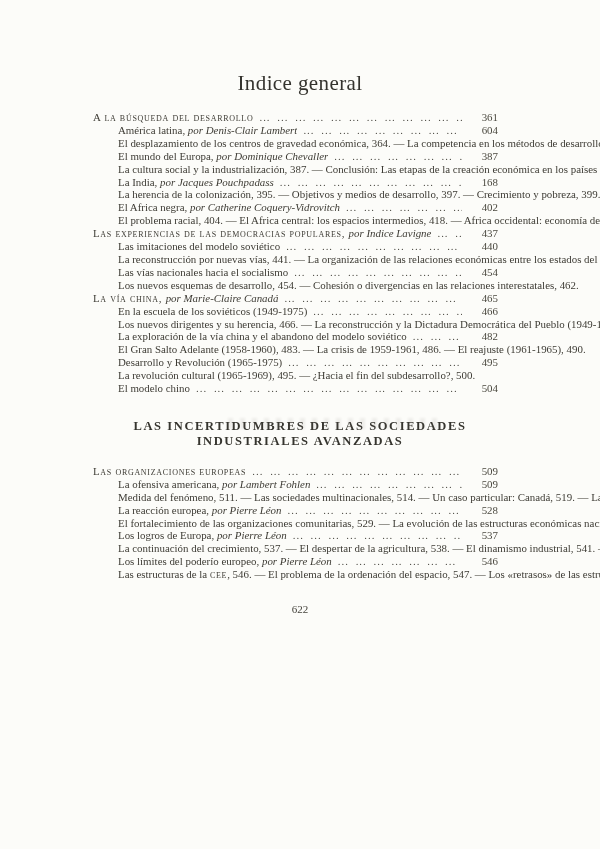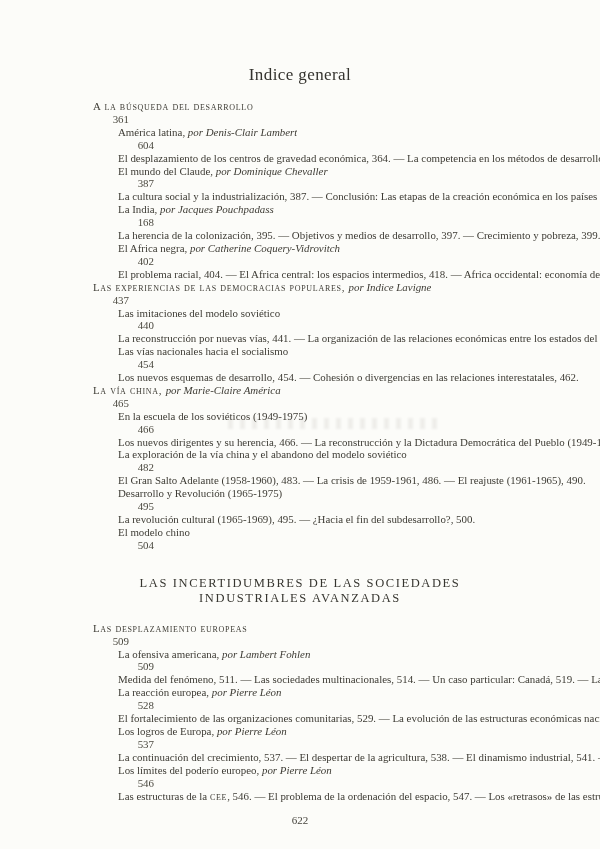--- a/index.html
+++ b/index.html
@@ -5,63 +5,63 @@
   html,body{margin:0;padding:0;background:#fcfcf9;}
   .page{
     position:relative;
     width:600px;height:849px;
     background:#fcfcf9;
     overflow:hidden;
     font-family:"Liberation Serif","DejaVu Serif",serif;
     color:#3d3b34;
   }
   .title{
-    margin:4px;
+    margin:10px;
     padding-top:61px;
     text-align:center;
-    font-size:17px;
+    font-size:21px;
     font-weight:normal;
     letter-spacing:0.4px;
     color:#34332e;
   }
   .toc{
     margin:15px 0 0 93px;
     width:405px;
     font-size:10.9px;
     line-height:12.9px;
   }
-  .entry{display:flex;align-items:flex-start;flex-direction:column;}
+  .entry{display:flex;align-items:flex-end;}
   .entry .etext{white-space:nowrap;flex:0 1 auto;overflow:hidden;}
   .entry.desc{display:block;text-align:justify;padding-left:25px;margin-right:28px;}
   .entry.chapter,.entry.sub{padding-left:25px;}
   .smallcaps{font-variant:small-caps;letter-spacing:0.7px;}
   .italic{font-style:italic;}
   .leader{
     flex:1 1 0;
     overflow:hidden;
     white-space:nowrap;
     padding-left:6px;
     letter-spacing:1px;
     word-spacing:3px;
     min-width:12px;
     color:#45433c;
   }
   .pagenum{flex:0 0 auto;width:28px;margin-left:8px;text-align:right;color:#4a483f;}
   .mid-heading{
     margin:24px 0 14px 0;
     text-align:center;
     font-size:12.5px;
-    font-weight:normal;
+    font-weight:bold;
     letter-spacing:1.6px;
     line-height:15.5px;
     color:#36352f;
   }
   .mid-heading span{display:block;}
   .folio{
-    margin-top:12px;
+    margin-top:22px;
     text-align:center;
     font-size:11px;
     color:#45433c;
   }
   .ghost{
     position:absolute;
     left:228px;top:418px;
     width:212px;height:11px;
     background:repeating-linear-gradient(90deg, rgba(125,122,112,.20) 0 5px, rgba(125,122,112,0) 5px 12px);
     filter:blur(1.3px);
@@ -81,21 +81,21 @@
         <span class="leader">... ... ... ... ... ... ... ... ... ... ... ... ... ... ... ... ... ... ... ... ... ... ... ... ... ... ... ... ... ... ... ... ... ... ... ... ... ... ... ... </span>
         <span class="pagenum">361</span>
       </div>
       <div class="entry chapter">
         <span class="etext"><span class="plain">América latina, </span><span class="italic">por Denis-Clair Lambert</span></span>
         <span class="leader">... ... ... ... ... ... ... ... ... ... ... ... ... ... ... ... ... ... ... ... ... ... ... ... ... ... ... ... ... ... ... ... ... ... ... ... ... ... ... ... </span>
         <span class="pagenum">604</span>
       </div>
       <div class="entry desc"><span class="etext"><span class="plain">El desplazamiento de los centros de gravedad económica, 364. — La competencia en los métodos de desarrollo, 370. — La inestabilidad del crecimiento desequilibrado, 379.</span></span></div>
       <div class="entry chapter">
-        <span class="etext"><span class="plain">El mundo del Claude, </span><span class="italic">por Dominique Chevaller</span></span>
+        <span class="etext"><span class="plain">El mundo del Europa, </span><span class="italic">por Dominique Chevaller</span></span>
         <span class="leader">... ... ... ... ... ... ... ... ... ... ... ... ... ... ... ... ... ... ... ... ... ... ... ... ... ... ... ... ... ... ... ... ... ... ... ... ... ... ... ... </span>
         <span class="pagenum">387</span>
       </div>
       <div class="entry desc"><span class="etext"><span class="plain">La cultura social y la industrialización, 387. — Conclusión: Las etapas de la creación económica en los países árabes, 393.</span></span></div>
       <div class="entry chapter">
         <span class="etext"><span class="plain">La India, </span><span class="italic">por Jacques Pouchpadass</span></span>
         <span class="leader">... ... ... ... ... ... ... ... ... ... ... ... ... ... ... ... ... ... ... ... ... ... ... ... ... ... ... ... ... ... ... ... ... ... ... ... ... ... ... ... </span>
         <span class="pagenum">168</span>
       </div>
       <div class="entry desc"><span class="etext"><span class="plain">La herencia de la colonización, 395. — Objetivos y medios de desarrollo, 397. — Crecimiento y pobreza, 399.</span></span></div>
@@ -116,21 +116,21 @@
         <span class="pagenum">440</span>
       </div>
       <div class="entry desc"><span class="etext"><span class="plain">La reconstrucción por nuevas vías, 441. — La organización de las relaciones económicas entre los estados del campo socialista, 449. — Los efectos de las nuevas estructuras económicas sobre las sociedades, 452.</span></span></div>
       <div class="entry sub">
         <span class="etext"><span class="plain">Las vías nacionales hacia el socialismo</span></span>
         <span class="leader">... ... ... ... ... ... ... ... ... ... ... ... ... ... ... ... ... ... ... ... ... ... ... ... ... ... ... ... ... ... ... ... ... ... ... ... ... ... ... ... </span>
         <span class="pagenum">454</span>
       </div>
       <div class="entry desc"><span class="etext"><span class="plain">Los nuevos esquemas de desarrollo, 454. — Cohesión o divergencias en las relaciones interestatales, 462.</span></span></div>
       <div class="entry section">
-        <span class="etext"><span class="smallcaps">La vía china, </span><span class="italic">por Marie-Claire América</span></span>
+        <span class="etext"><span class="smallcaps">La vía china, </span><span class="italic">por Marie-Claire Canadá</span></span>
         <span class="leader">... ... ... ... ... ... ... ... ... ... ... ... ... ... ... ... ... ... ... ... ... ... ... ... ... ... ... ... ... ... ... ... ... ... ... ... ... ... ... ... </span>
         <span class="pagenum">465</span>
       </div>
       <div class="entry sub">
         <span class="etext"><span class="plain">En la escuela de los soviéticos (1949-1975)</span></span>
         <span class="leader">... ... ... ... ... ... ... ... ... ... ... ... ... ... ... ... ... ... ... ... ... ... ... ... ... ... ... ... ... ... ... ... ... ... ... ... ... ... ... ... </span>
         <span class="pagenum">466</span>
       </div>
       <div class="entry desc"><span class="etext"><span class="plain">Los nuevos dirigentes y su herencia, 466. — La reconstrucción y la Dictadura Democrática del Pueblo (1949-1952), 470. — El primer plan quinquenal, 1953-1957, 476.</span></span></div>
       <div class="entry sub">
@@ -152,21 +152,21 @@
       </div>
     </div>
 
   <h2 class="mid-heading">
     <span>LAS INCERTIDUMBRES DE LAS SOCIEDADES</span>
     <span>INDUSTRIALES AVANZADAS</span>
   </h2>
 
   <div class="toc" id="toc2">
       <div class="entry section">
-        <span class="etext"><span class="smallcaps">Las desplazamiento europeas</span></span>
+        <span class="etext"><span class="smallcaps">Las organizaciones europeas</span></span>
         <span class="leader">... ... ... ... ... ... ... ... ... ... ... ... ... ... ... ... ... ... ... ... ... ... ... ... ... ... ... ... ... ... ... ... ... ... ... ... ... ... ... ... </span>
         <span class="pagenum">509</span>
       </div>
       <div class="entry chapter">
         <span class="etext"><span class="plain">La ofensiva americana, </span><span class="italic">por Lambert Fohlen</span></span>
         <span class="leader">... ... ... ... ... ... ... ... ... ... ... ... ... ... ... ... ... ... ... ... ... ... ... ... ... ... ... ... ... ... ... ... ... ... ... ... ... ... ... ... </span>
         <span class="pagenum">509</span>
       </div>
       <div class="entry desc"><span class="etext"><span class="plain">Medida del fenómeno, 511. — Las sociedades multinacionales, 514. — Un caso particular: Canadá, 519. — La ofensiva americana en Europa, 523.</span></span></div>
       <div class="entry chapter">

